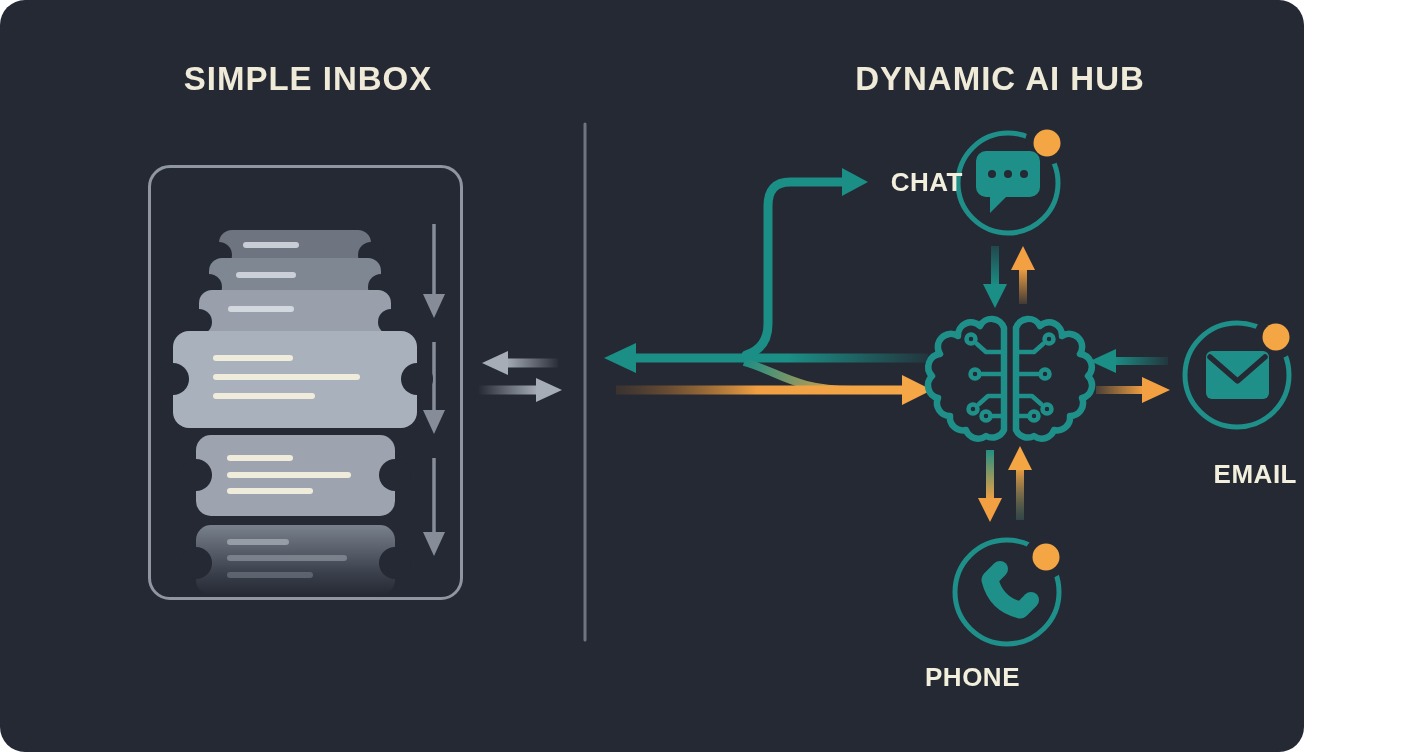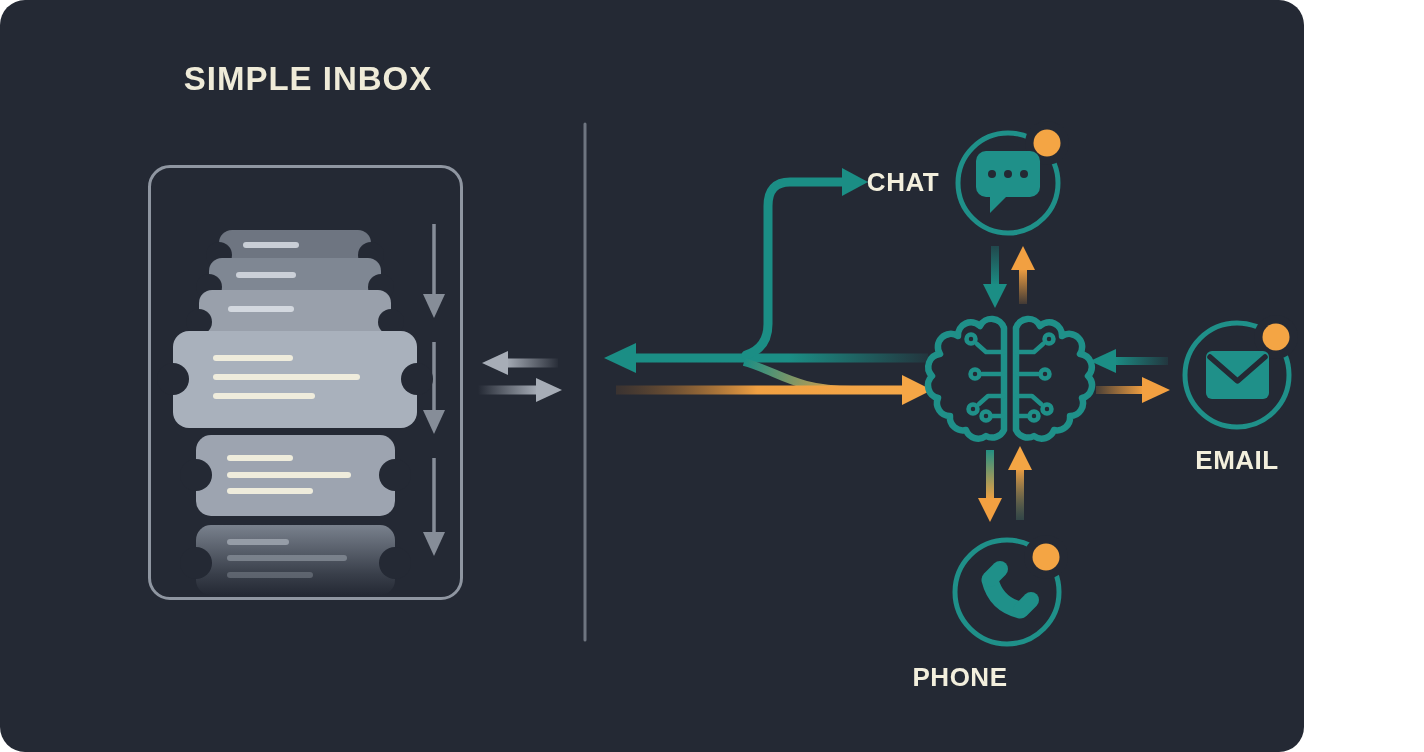--- a/index.html
+++ b/index.html
@@ -1,36 +1,37 @@
 <!DOCTYPE html>
 <html><head>
 <meta charset="utf-8">
 <style>
   html,body{margin:0;padding:0;background:#ffffff;font-family:"Liberation Sans",sans-serif;}
   #canvas{position:relative;width:1304px;height:752px;background:#242934;border-radius:25px;overflow:hidden;}
   .title{position:absolute;top:60px;font-size:33px;font-weight:bold;letter-spacing:1px;color:#efebd8;text-align:center;}
   #title-left{left:148px;width:320px;}
   #title-right{left:840px;width:320px;}
-  .node-label{position:absolute;width:120px;text-align:center;font-size:26px;font-weight:bold;color:#f3efdd;letter-spacing:0.5px;}
+  .node-label{position:absolute;width:120px;text-align:right;font-size:26px;font-weight:bold;color:#f3efdd;letter-spacing:0.5px;}
   #label-chat{left:843px;top:167px;}
-  #label-email{left:1177px;top:445px;}
+  #label-email{left:1177px;top:459px;}
   #label-phone{left:900px;top:662px;}
   #inbox{position:absolute;left:148px;top:165px;width:315px;height:435px;border:3px solid #8f96a1;border-radius:22px;box-sizing:border-box;}
   .ticket{position:absolute;border-radius:13px;}
   .notch{position:absolute;width:26px;height:26px;border-radius:50%;background:#242934;}
   .notch.big{width:32px;height:32px;}
   .tline{position:absolute;height:6px;border-radius:3px;}
   svg{position:absolute;left:0;top:0;}
 </style>
 </head>
 <body>
 
 <div id="canvas">
 
   <div class="title" id="title-left">SIMPLE INBOX</div>
+  <div class="title" id="title-right">DYNAMIC AI HUB</div>
 
   <div id="inbox">
 
     <div class="ticket" style="left:68px;top:62px;width:152px;height:34px;background:#6e7581;z-index:1;">
       <div class="notch" style="left:-13px;top:12px;"></div>
         <div class="notch" style="right:-13px;top:12px;"></div>
       <div class="tline" style="left:24px;top:12px;width:56px;background:#c9ced6;"></div>
     </div>
 
     <div class="ticket" style="left:58px;top:90px;width:172px;height:38px;background:#7f8793;z-index:2;">

